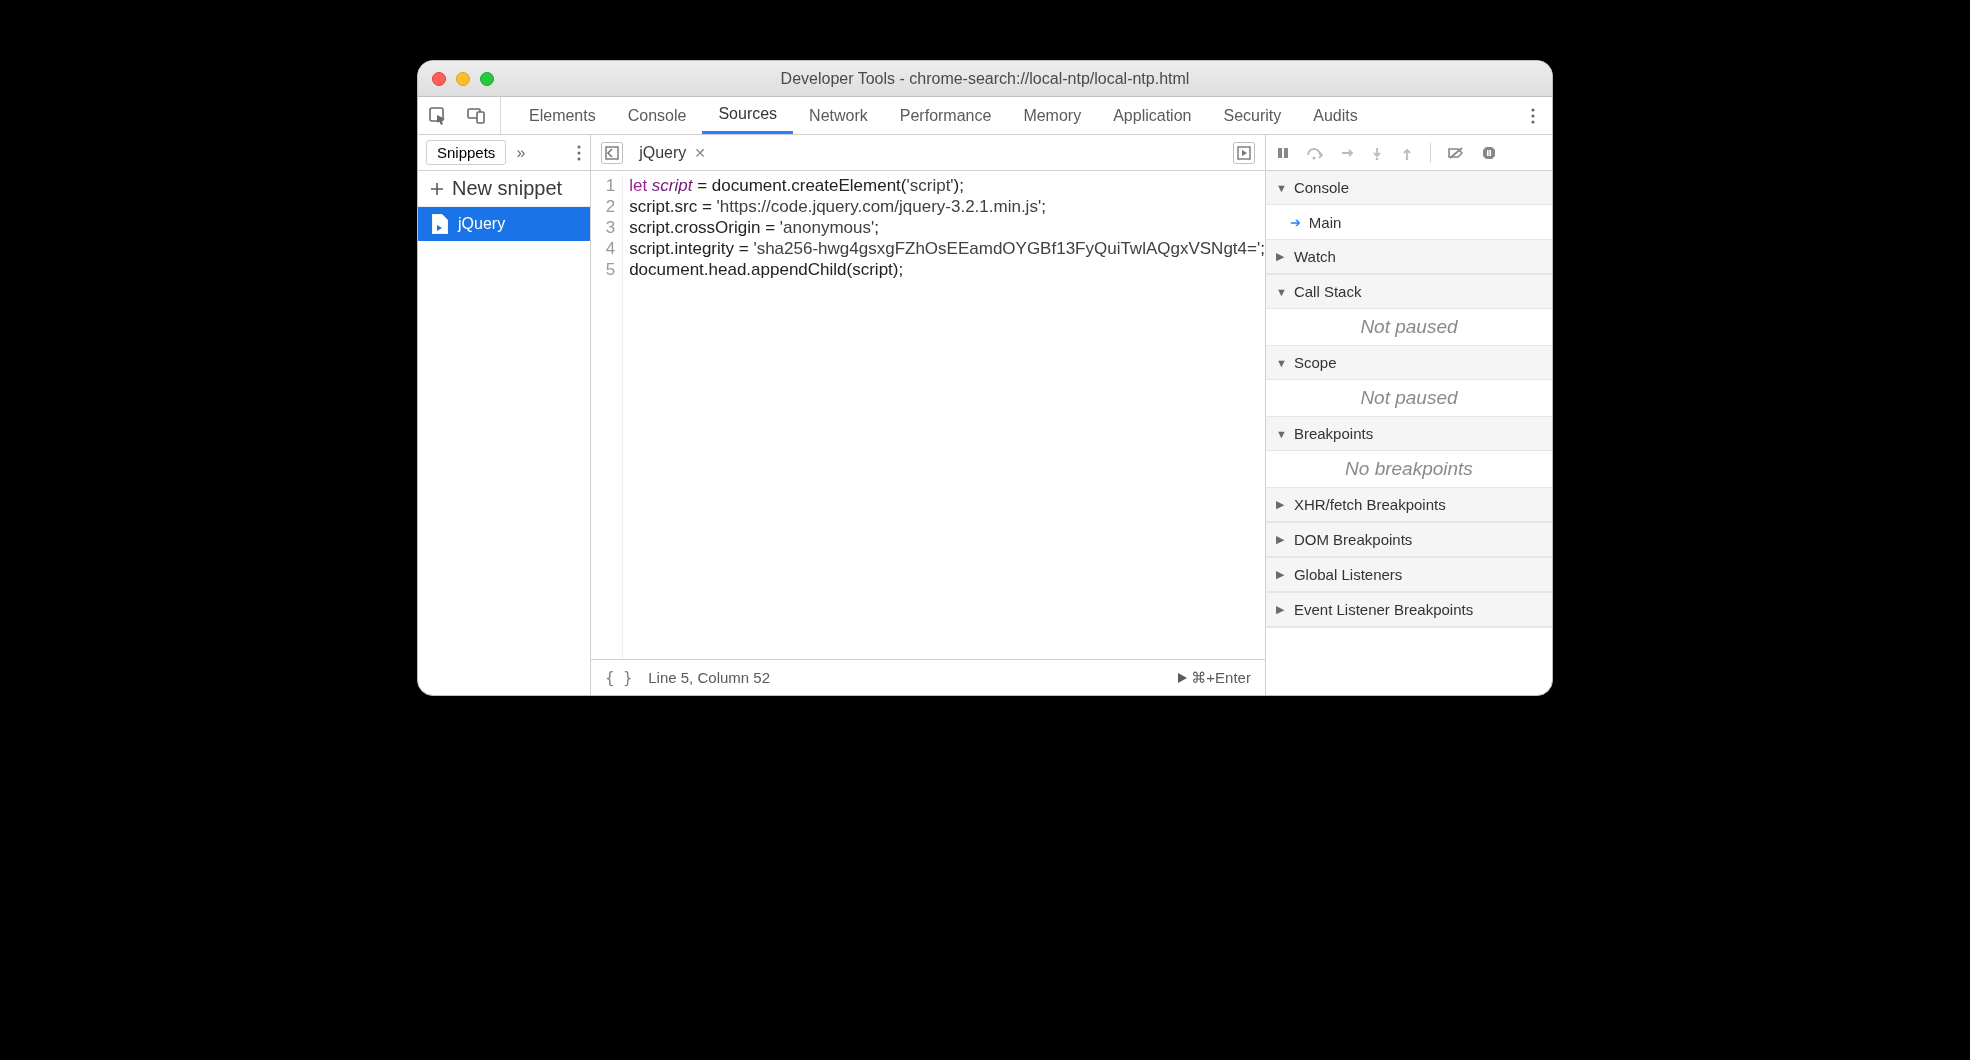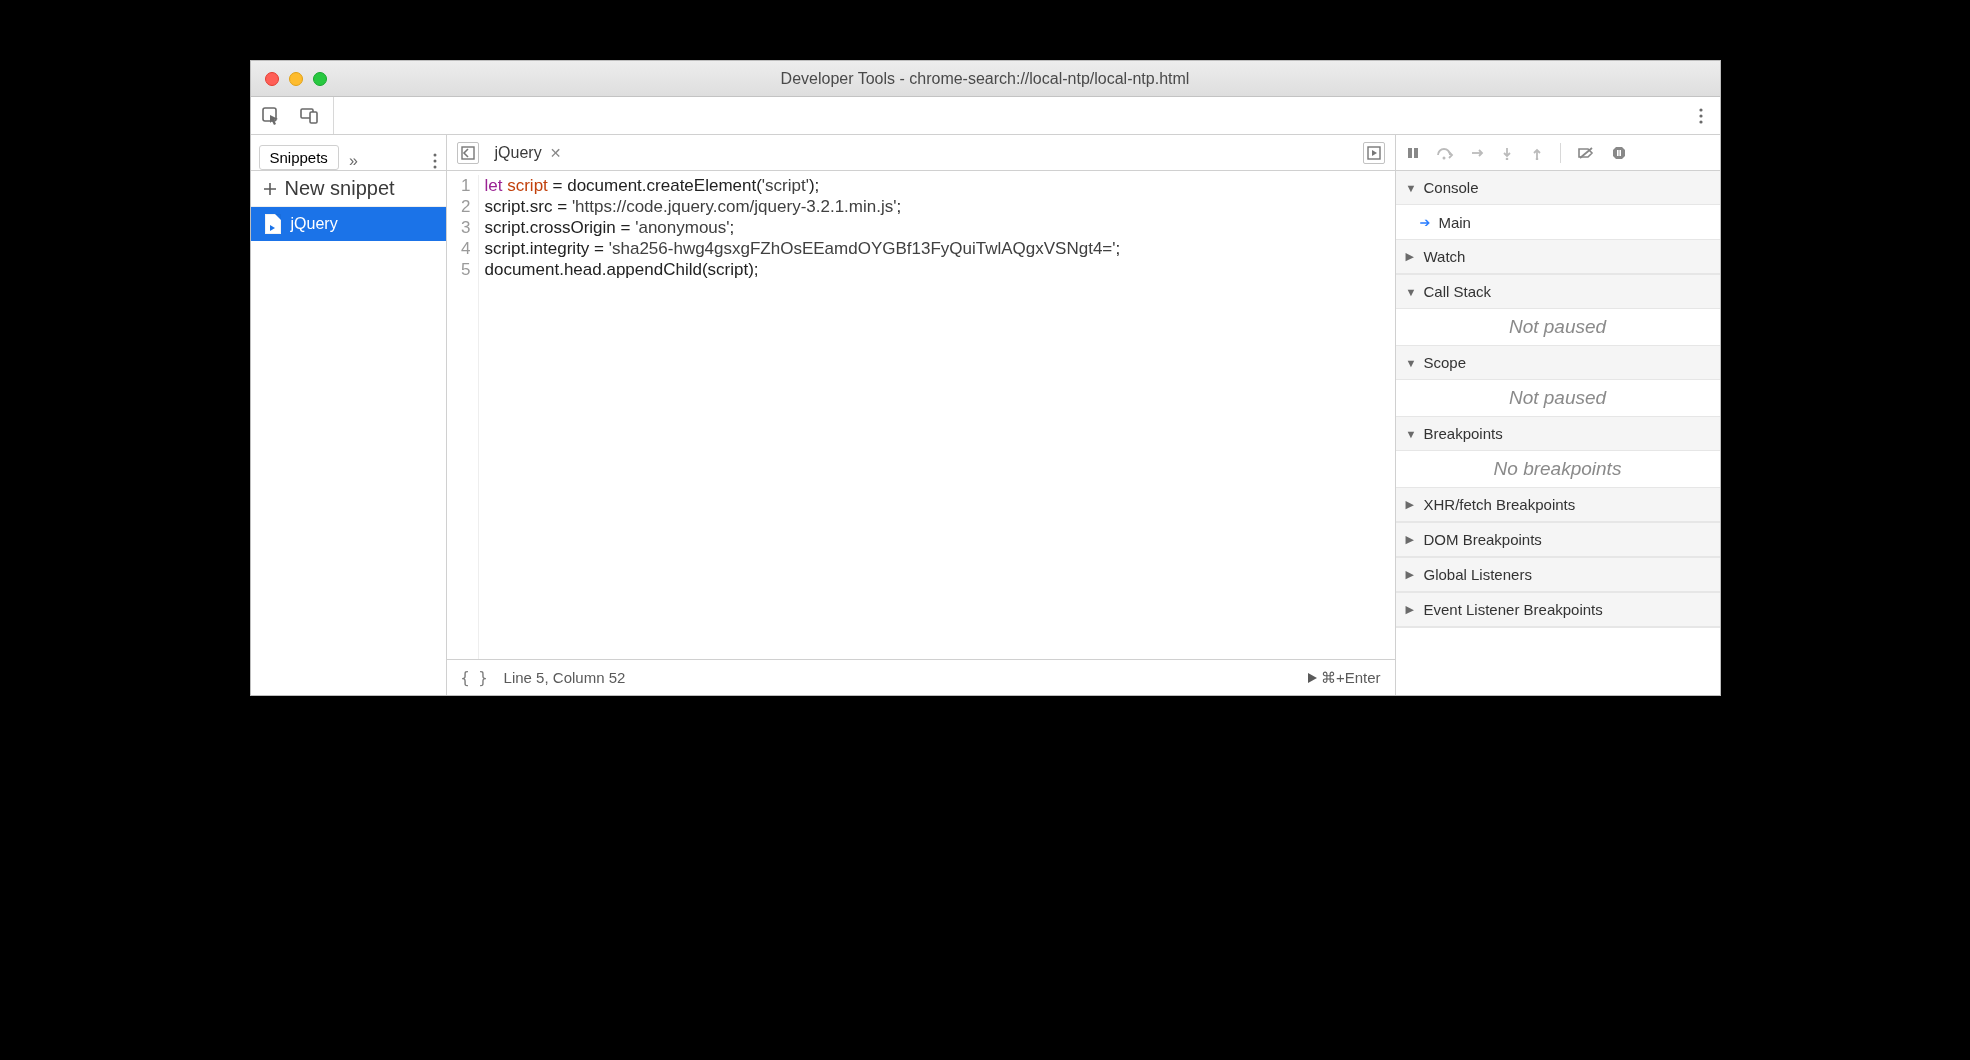--- a/index.html
+++ b/index.html
@@ -1,54 +1,54 @@
 <!DOCTYPE html>
 <html><head>
 <meta charset="utf-8">
 <style>
 * { margin: 0; padding: 0; box-sizing: border-box; font-family: -apple-system, BlinkMacSystemFont, "Segoe UI", Helvetica, Arial, sans-serif; }
 body { background: #000; width: 1970px; height: 1060px; display: flex; align-items: flex-start; justify-content: center; padding-top: 60px; }
-.window { width: 1471px; background: #fff; border-radius: 0; box-shadow: 0 20px 60px rgba(0,0,0,.6); overflow: hidden; border: 1px solid #bdbdbd; }
+.window { width: 1136px; background: #fff; border-radius: 16px; box-shadow: 0 20px 60px rgba(0,0,0,.6); overflow: hidden; border: 1px solid #bdbdbd; }
 .titlebar { height: 36px; background: linear-gradient(#ededed,#dedede); border-bottom: 1px solid #c3c3c3; display: flex; align-items: center; padding: 0 14px; position: relative; }
 .traffic { display: flex; gap: 10px; align-items: center; }
 .dot { width: 14px; height: 14px; border-radius: 50%; }
 .dot.r { background:#ff5f57; border:1px solid #e33e32;}
 .dot.y { background:#febc2e; border:1px solid #e1a116;}
 .dot.g { background:#28c840; border:1px solid #17a82e;}
 .title-text { position:absolute; left:0; right:0; text-align:center; font-size:16px; color:#4a4a4a; }
 .toolbar { height:38px; border-bottom:1px solid #d0d0d0; display:flex; align-items:center; padding:0 10px; gap:6px; }
 .tool-icons { display:flex; gap:18px; padding-right:14px; border-right:1px solid #d8d8d8; height:100%; align-items:center;}
 .tabs { display:flex; height:100%; align-items:stretch; margin-left:6px; }
 .tab { padding: 0 16px; display:flex; align-items:center; font-size:16px; color:#5a5a5a; cursor:pointer; }
 .tab.active { color:#333; border-bottom: 3px solid #2b7eff; }
 .toolbar-right { margin-left:auto; padding:0 6px; display:flex; align-items:center; color:#6a6a6a;}
 .body { display:flex; height: 560px; }
 .sidebar { width:196px; border-right:1px solid #d0d0d0; display:flex; flex-direction:column;}
-.side-head { height:36px; border-bottom:1px solid #d0d0d0; display:flex; align-items:flex-end; padding:0 8px; gap:10px;}
+.side-head { height:36px; border-bottom:1px solid #d0d0d0; display:flex; align-items:center; padding:0 8px; gap:10px;}
 .side-tab { font-size:15px; padding:3px 10px; border:1px solid #d0d0d0; border-radius:3px; background:#fff;}
 .side-chev { font-size:16px; color:#6a6a6a;}
 .side-kebab { margin-left:auto; font-size:18px; color:#6a6a6a;}
 .new-snip { height:36px; display:flex; align-items:center; padding:0 12px; gap:8px; font-size:20px; color:#3a3a3a; border-bottom:1px solid #eee;}
 .snip-item { height:34px; display:flex; align-items:center; padding:0 14px; gap:10px; font-size:16px; color:#fff; background:#1b73e8;}
 .file-icon { width:16px; height:20px; background:#fff; position:relative;}
 .file-icon::before{content:"";position:absolute;top:0;right:0;width:0;height:0;border-top:6px solid #1b73e8;border-left:6px solid transparent;}
 .file-icon::after{content:"";position:absolute;inset:0;border:1px solid rgba(0,0,0,.05);}
 .file-inner{position:absolute;left:3px;right:3px;top:9px;bottom:3px;}
 .file-tri{position:absolute;left:2px;top:2px;width:0;height:0;border-left:5px solid #1b73e8;border-top:3px solid transparent;border-bottom:3px solid transparent;}
 .editor { flex:1; display:flex; flex-direction:column; border-right:1px solid #d0d0d0;}
 .ed-head { height:36px; border-bottom:1px solid #d0d0d0; display:flex; align-items:center; padding:0 10px; gap:10px;}
 .nav-btn { width:22px; height:22px; border:1px solid #c2c2c2; border-radius:2px; display:flex; align-items:center; justify-content:center; color:#555;}
 .ed-tab { font-size:16px; color:#3a3a3a; display:flex; align-items:center; gap:8px; padding:0 6px;}
 .ed-close { color:#888; font-size:14px;}
 .ed-runbox { margin-left:auto; width:22px; height:22px; border:1px solid #c2c2c2; border-radius:2px; display:flex; align-items:center; justify-content:center;}
 .code-area { flex:1; display:flex; font-family: Menlo, Consolas, monospace; font-size:17px; line-height:21px; padding-top:4px;}
 .gutter { width:32px; text-align:right; color:#9a9a9a; padding-right:7px; border-right:1px solid #eee; user-select:none;}
 .code { padding-left:6px; white-space:pre; color:#222;}
 .kw { color:#9b2393;}
-.ident { color:#c2410c;}
+.ident { color:#701a75;font-style:italic;}
 .str { color:#404040;}
 .ed-foot { height:36px; border-top:1px solid #d0d0d0; display:flex; align-items:center; padding:0 14px; gap:16px; font-size:15px; color:#5a5a5a;}
 .braces { font-family: Menlo, monospace; color:#7a7a7a;}
 .ed-foot-right { margin-left:auto; display:flex; align-items:center; gap:2px; color:#5a5a5a;}
 .debug { width:324px; display:flex; flex-direction:column;}
 .dbg-tools { height:36px; border-bottom:1px solid #d0d0d0; display:flex; align-items:center; padding:0 10px; gap:16px; color:#888;}
 .dbg-tools .sep { width:1px; height:20px; background:#d8d8d8;}
 .section { border-bottom:1px solid #e6e6e6;}
 .sec-head { height:34px; display:flex; align-items:center; padding:0 10px; gap:6px; font-size:15px; color:#333; background:#f5f5f5; border-bottom:1px solid #e6e6e6;}
 .arrow { font-size:11px; color:#6a6a6a; width:12px;}
@@ -79,20 +79,31 @@
             <path d="M9 9 L17 13 L13 14 L15 18 L13 19 L11 15 L9 17 Z" fill="#6a6a6a"></path>
           </svg>
       </span>
       <span class="icon">
         <svg width="20" height="20" viewBox="0 0 20 20">
             <rect x="2" y="3" width="12" height="9" rx="1.2" fill="none" stroke="#6a6a6a" stroke-width="1.6"></rect>
             <rect x="11" y="6" width="7" height="11" rx="1.2" fill="#fff" stroke="#6a6a6a" stroke-width="1.6"></rect>
           </svg>
       </span>
     </div>
+    <div class="tabs">
+      <div class="tab">Elements</div>
+      <div class="tab">Console</div>
+      <div class="tab active">Sources</div>
+      <div class="tab">Network</div>
+      <div class="tab">Performance</div>
+      <div class="tab">Memory</div>
+      <div class="tab">Application</div>
+      <div class="tab">Security</div>
+      <div class="tab">Audits</div>
+    </div>
     <div class="toolbar-right">
       <span class="icon">
         <svg width="6" height="20" viewBox="0 0 6 20">
             <circle cx="3" cy="4" r="1.6" fill="#6a6a6a"></circle>
             <circle cx="3" cy="10" r="1.6" fill="#6a6a6a"></circle>
             <circle cx="3" cy="16" r="1.6" fill="#6a6a6a"></circle>
           </svg>
       </span>
     </div>
   </div>

